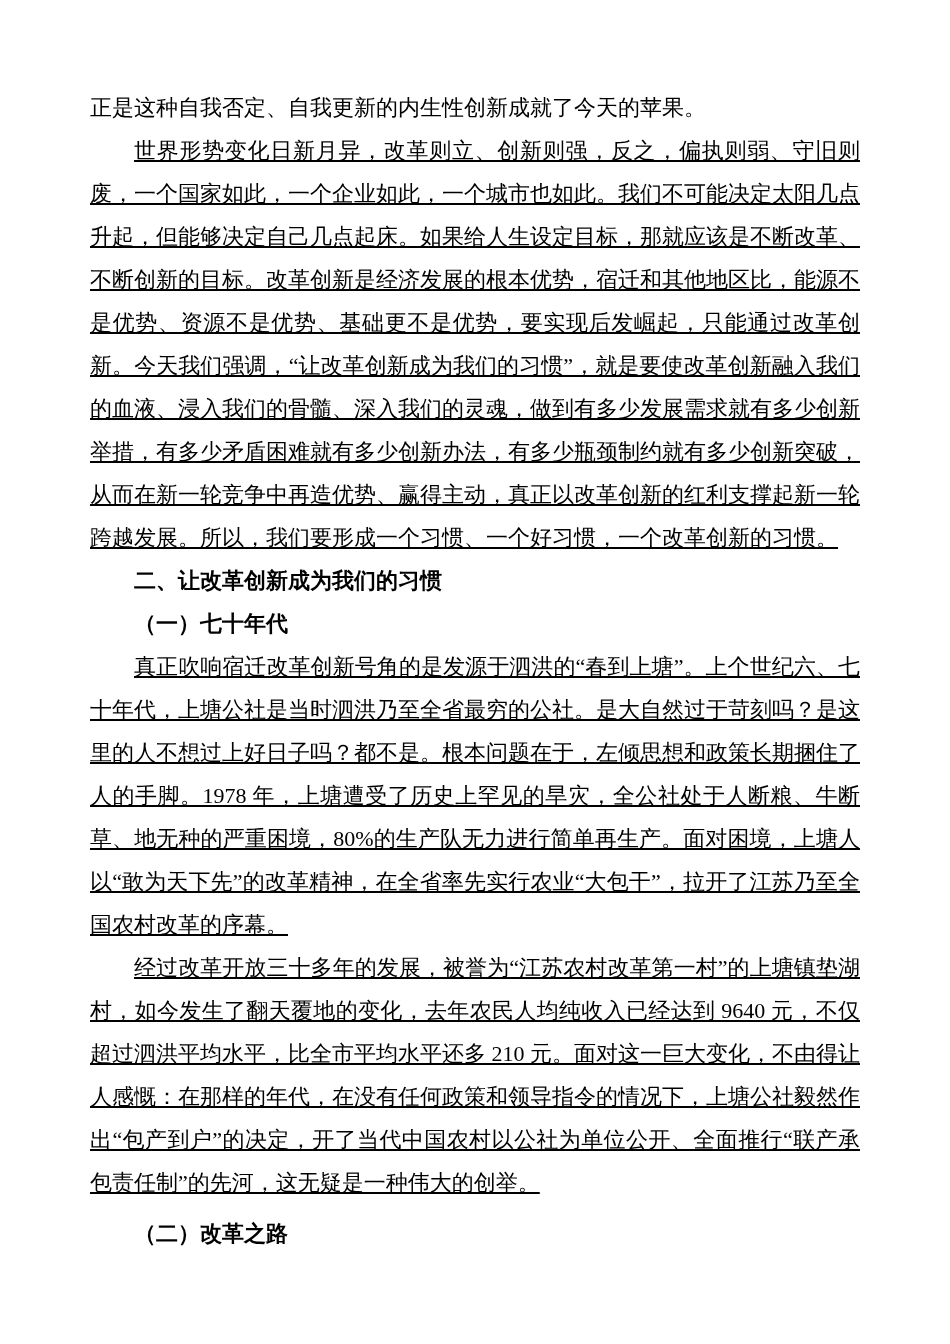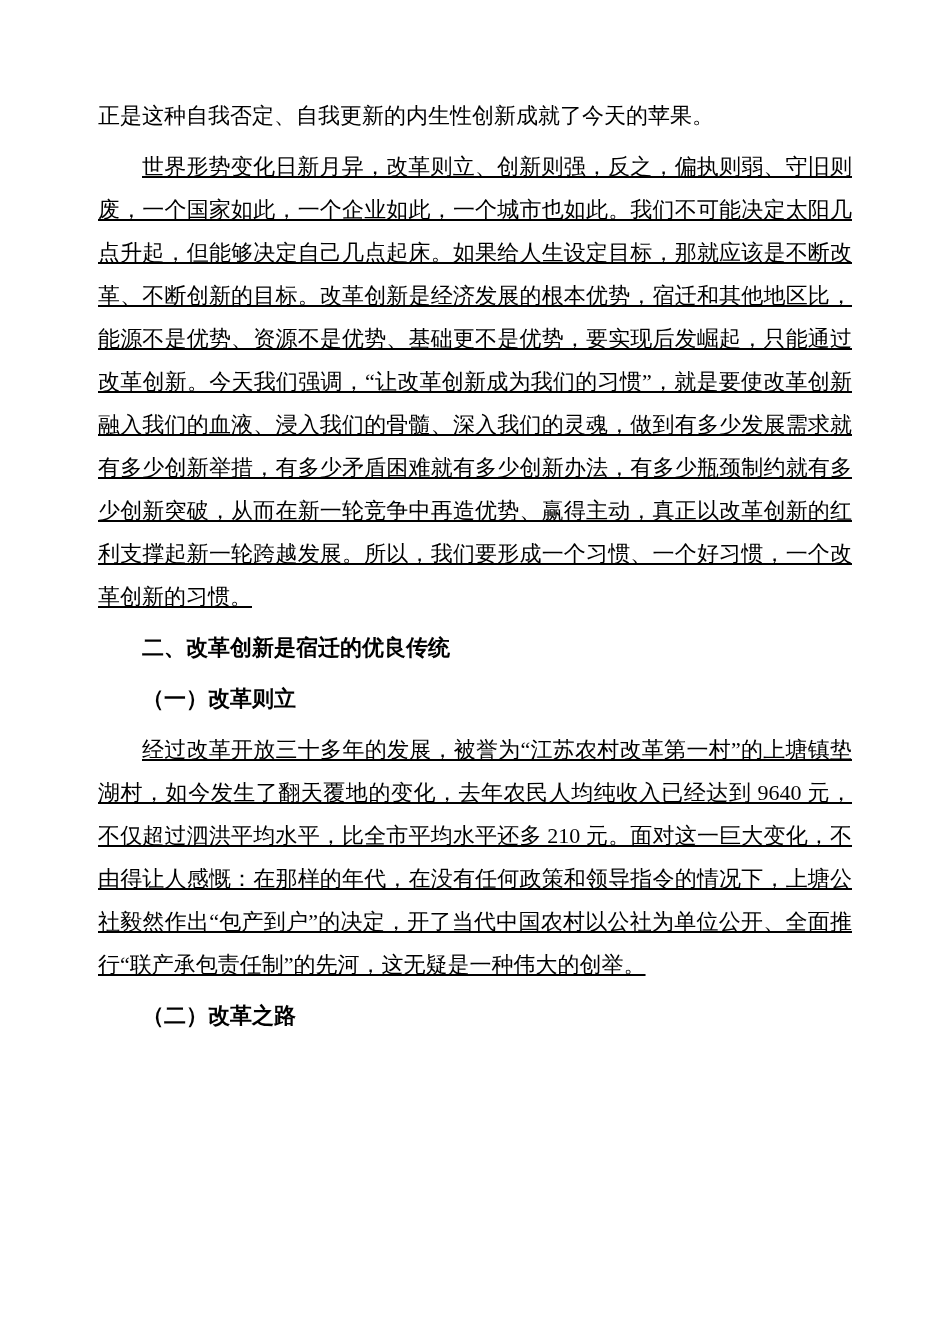--- a/index.html
+++ b/index.html
@@ -14,21 +14,21 @@
     background: #ffffff;
     padding: 86px 90px 60px 90px;
     font-family: "Liberation Serif", "DejaVu Serif", serif;
     color: #000000;
   }
   .block {
     font-size: 22px;
     line-height: 43px;
     text-align: justify;
     text-justify: inter-ideograph;
-    margin: 8px;
+    margin: 0;
     word-break: break-all;
   }
   .para-indent {
     text-indent: 2em;
     text-decoration: underline;
   }
   .para-noindent {
     text-indent: 0;
   }
   .heading {
@@ -40,22 +40,23 @@
   }
 </style>
 </head>
 <body>
 
 <div class="page">
   <p class="block para-noindent">正是这种自我否定、自我更新的内生性创新成就了今天的苹果。</p>
 
   <p class="block para-indent">世界形势变化日新月异，改革则立、创新则强，反之，偏执则弱、守旧则废，一个国家如此，一个企业如此，一个城市也如此。我们不可能决定太阳几点升起，但能够决定自己几点起床。如果给人生设定目标，那就应该是不断改革、不断创新的目标。改革创新是经济发展的根本优势，宿迁和其他地区比，能源不是优势、资源不是优势、基础更不是优势，要实现后发崛起，只能通过改革创新。今天我们强调，“让改革创新成为我们的习惯”，就是要使改革创新融入我们的血液、浸入我们的骨髓、深入我们的灵魂，做到有多少发展需求就有多少创新举措，有多少矛盾困难就有多少创新办法，有多少瓶颈制约就有多少创新突破，从而在新一轮竞争中再造优势、赢得主动，真正以改革创新的红利支撑起新一轮跨越发展。所以，我们要形成一个习惯、一个好习惯，一个改革创新的习惯。</p>
 
-  <p class="block heading">二、改革创新是宿迁的优良传统</p>
+  <p class="block heading">二、让改革创新成为我们的习惯</p>
 
 
-  <p class="block heading">（一）改革则立</p>
+  <p class="block heading">（一）七十年代</p>
 
+  <p class="block para-indent">真正吹响宿迁改革创新号角的是发源于泗洪的“春到上塘”。上个世纪六、七十年代，上塘公社是当时泗洪乃至全省最穷的公社。是大自然过于苛刻吗？是这里的人不想过上好日子吗？都不是。根本问题在于，左倾思想和政策长期捆住了人的手脚。1978 年，上塘遭受了历史上罕见的旱灾，全公社处于人断粮、牛断草、地无种的严重困境，80%的生产队无力进行简单再生产。面对困境，上塘人以“敢为天下先”的改革精神，在全省率先实行农业“大包干”，拉开了江苏乃至全国农村改革的序幕。</p>
 
   <p class="block para-indent">经过改革开放三十多年的发展，被誉为“江苏农村改革第一村”的上塘镇垫湖村，如今发生了翻天覆地的变化，去年农民人均纯收入已经达到 9640 元，不仅超过泗洪平均水平，比全市平均水平还多 210 元。面对这一巨大变化，不由得让人感慨：在那样的年代，在没有任何政策和领导指令的情况下，上塘公社毅然作出“包产到户”的决定，开了当代中国农村以公社为单位公开、全面推行“联产承包责任制”的先河，这无疑是一种伟大的创举。</p>
 
   <p class="block heading heading-gap">（二）改革之路</p>
 </div>
 
 </body></html>

